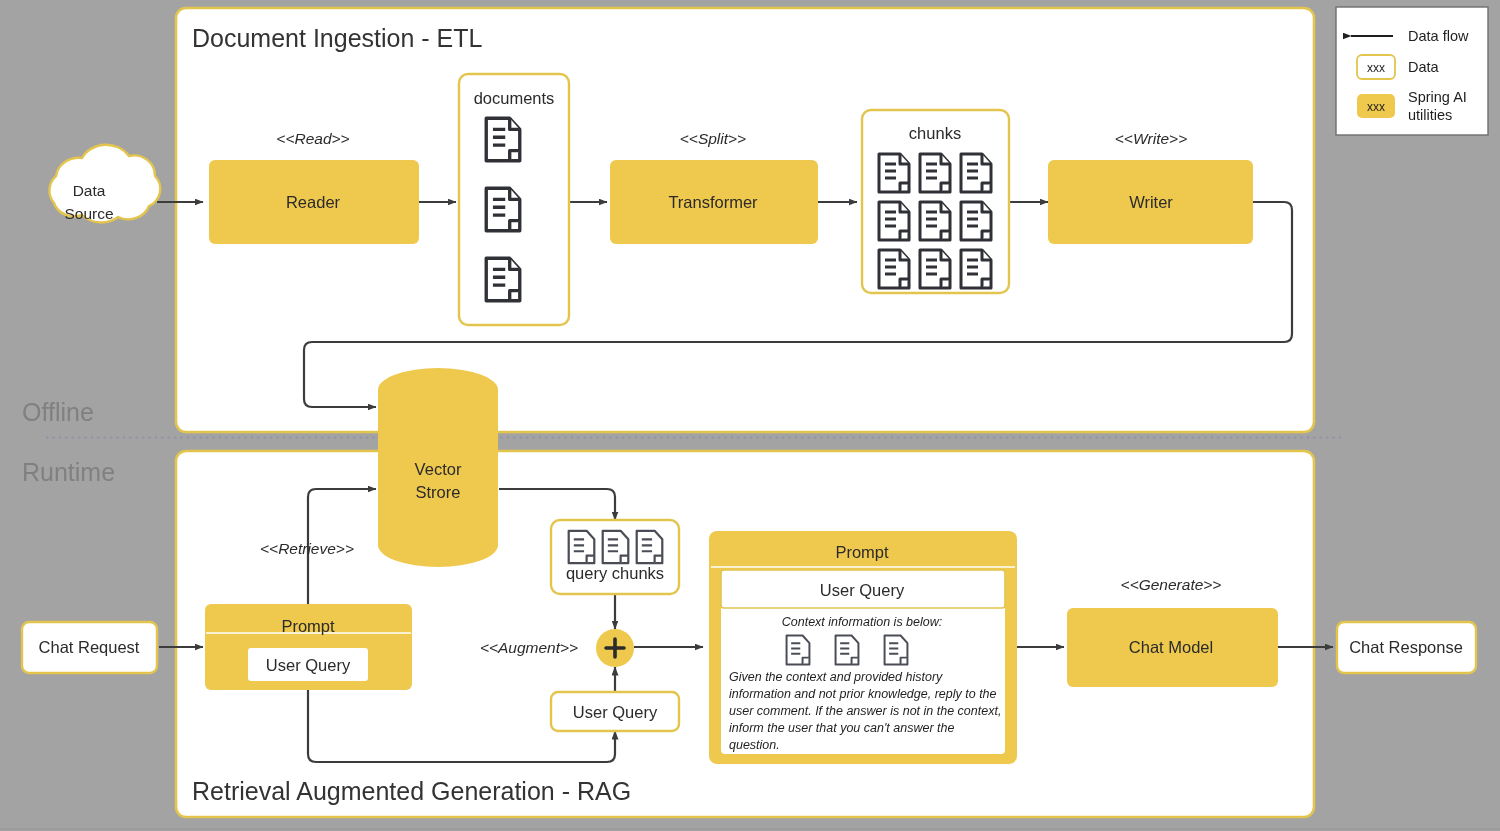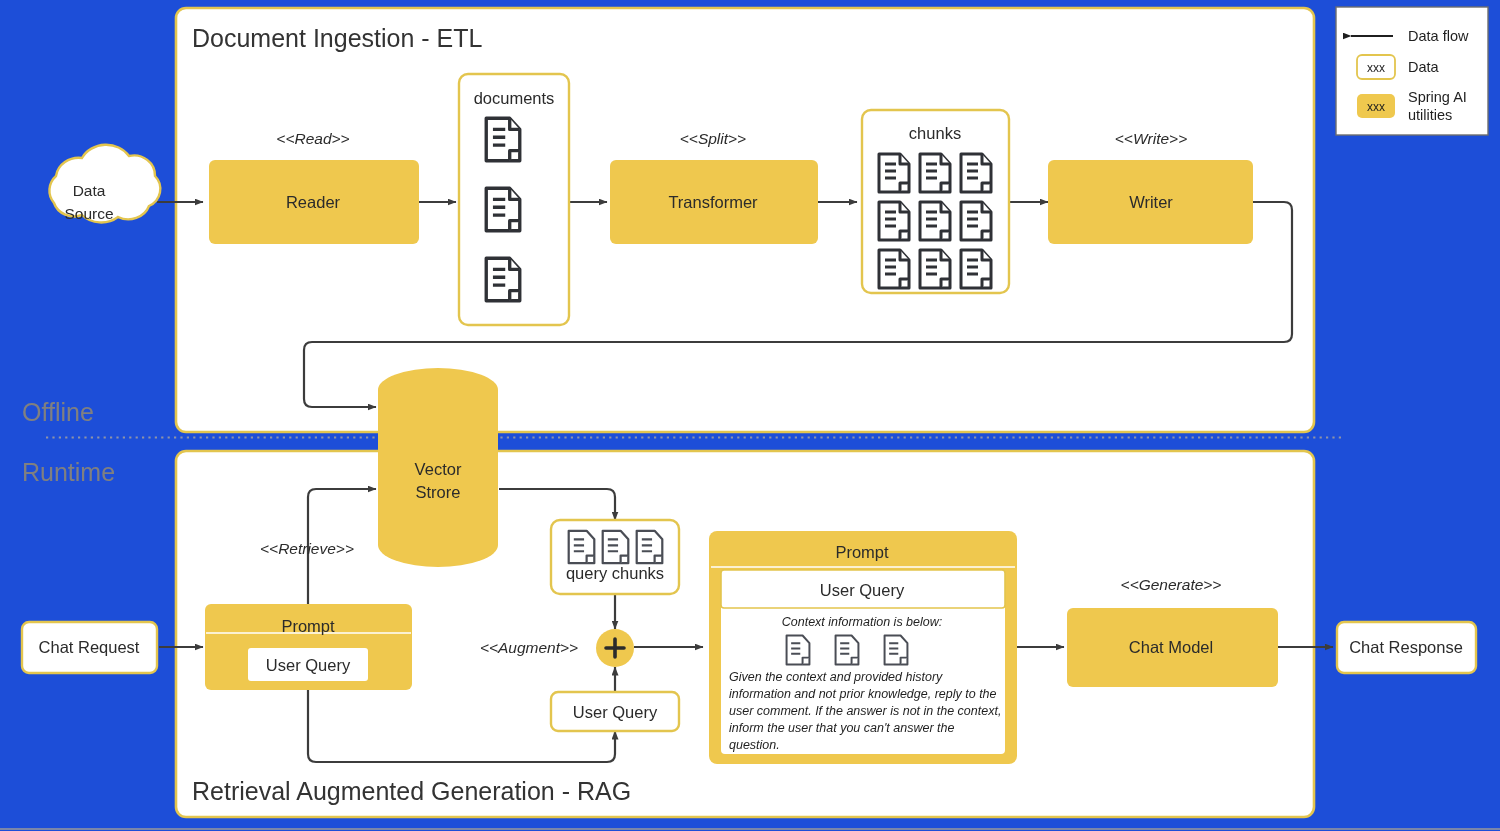--- a/index.html
+++ b/index.html
@@ -7,21 +7,21 @@
     padding: 0;
     background: #ffffff;
   }
   body {
     font-family: "Liberation Sans", sans-serif;
   }
   #canvas {
     position: relative;
     width: 1500px;
     height: 831px;
-    background: #1d4ed8;
+    background: #a3a3a3;
     overflow: hidden;
   }
   svg.layer {
     position: absolute;
     top: 0;
     left: 0;
     width: 1500px;
     height: 831px;
   }
   text {

